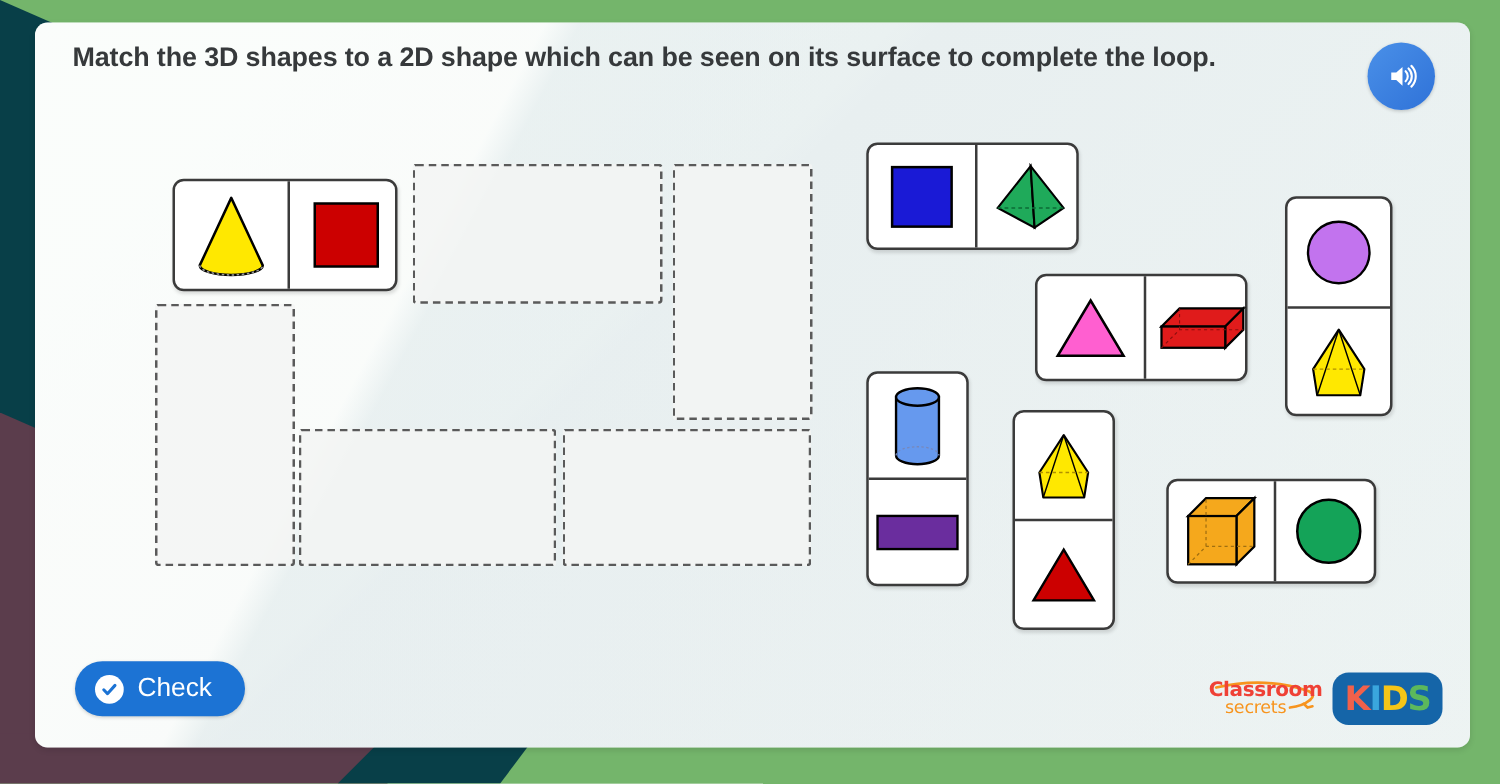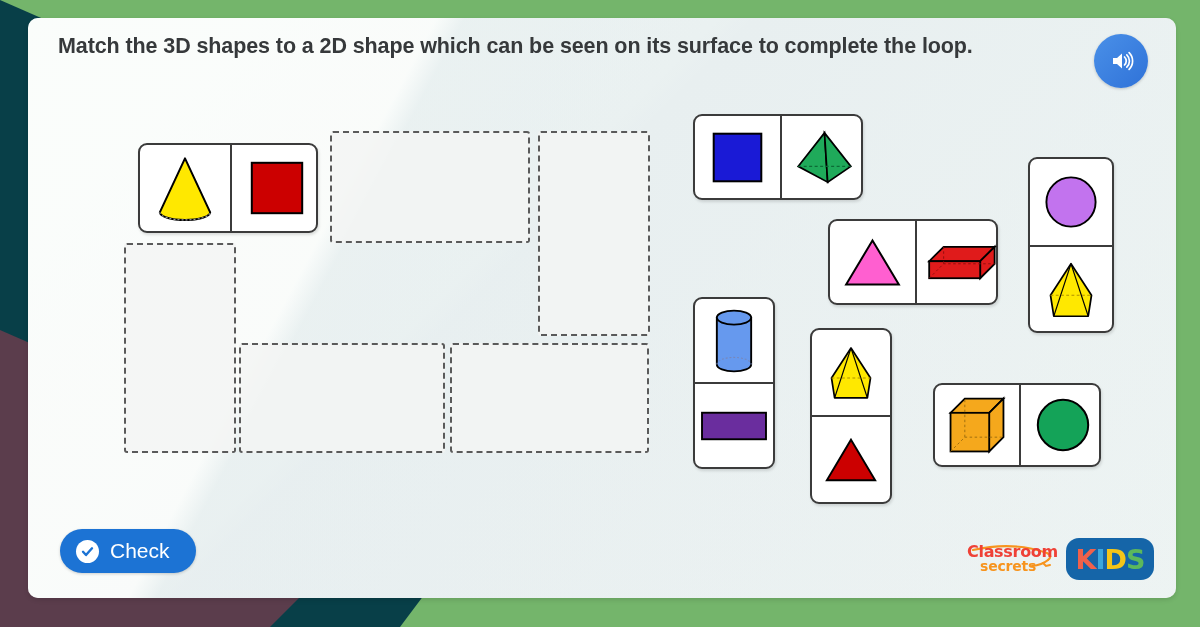--- a/index.html
+++ b/index.html
@@ -105,21 +105,21 @@
     display: flex; align-items: center; gap: 9px;
   }
   #cs-logo { position: relative; width: 92px; height: 36px; }
   #cs-logo .l1 {
     position: absolute; left: 2px; top: 1px;
     font-size: 16px; font-weight: bold; color: #ef4136;
     font-family: "DejaVu Sans", sans-serif; letter-spacing: -0.3px; text-align: center;
   }
   #cs-logo .l2 {
     position: absolute; left: 15px; top: 17px;
-    font-size: 14px; font-weight: bold; color: #f7941e;
+    font-size: 14px; font-weight: normal; color: #f7941e;
     font-family: "DejaVu Sans", sans-serif; letter-spacing: -0.2px;
   }
   #kids-logo {
     width: 88px; height: 42px; border-radius: 13px;
     background: #1565a8;
     display: flex; align-items: center; justify-content: center;
     font-size: 27px; font-weight: bold; letter-spacing: -1px;
     font-family: "DejaVu Sans", sans-serif;
   }
 </style>

